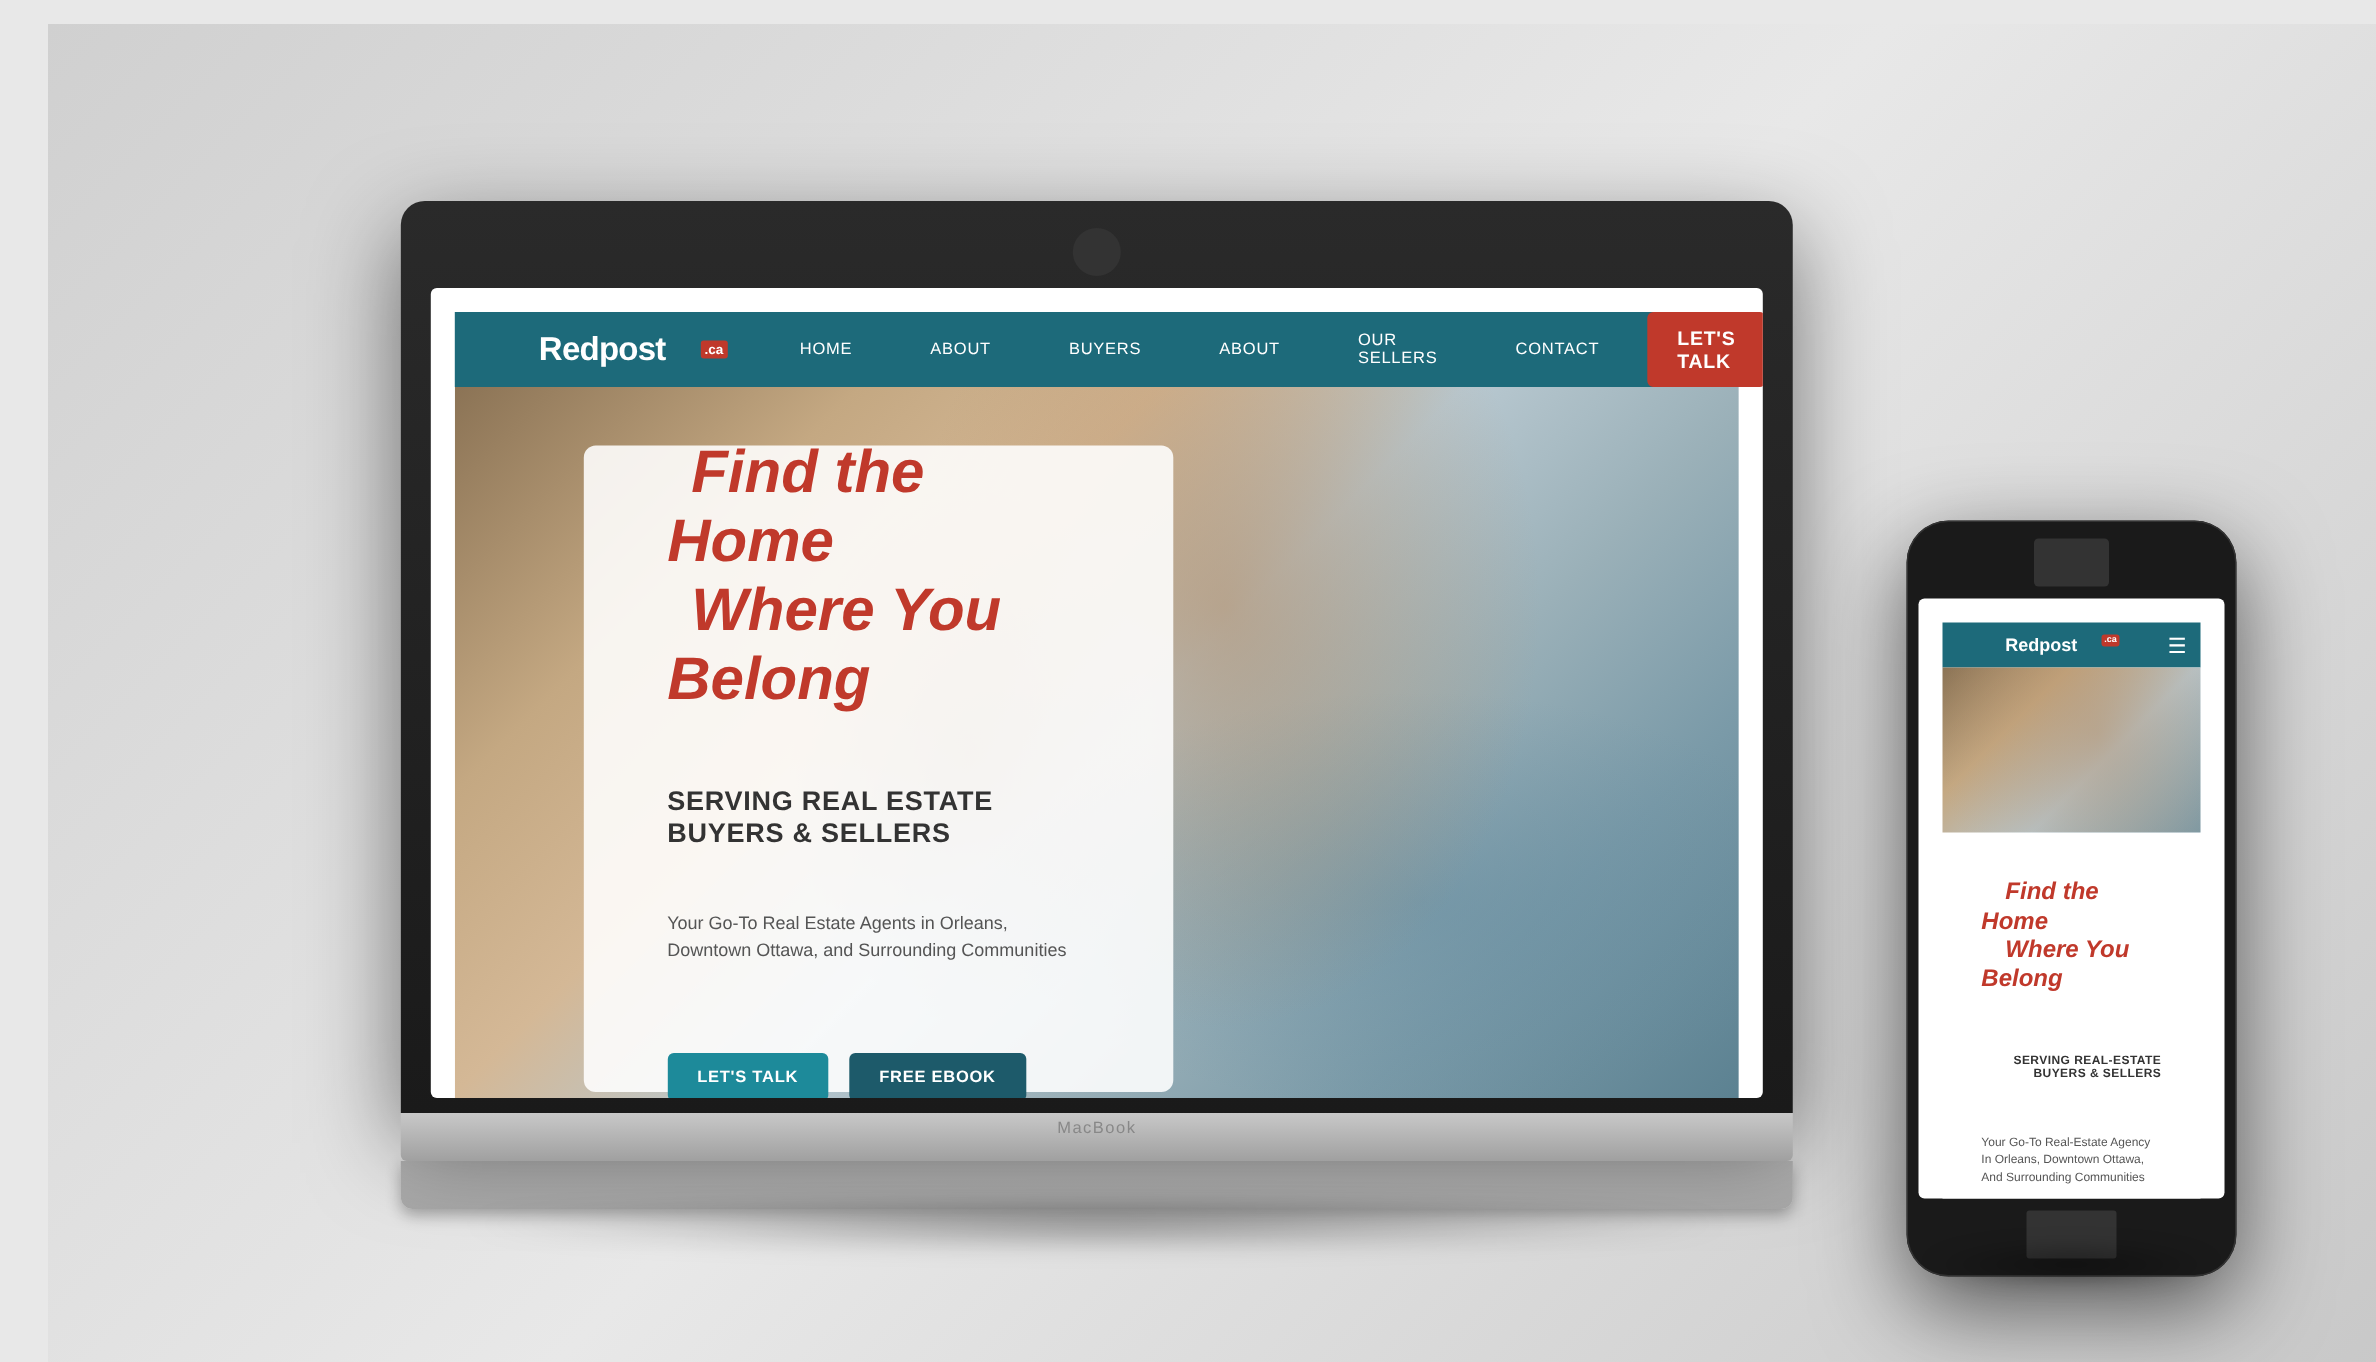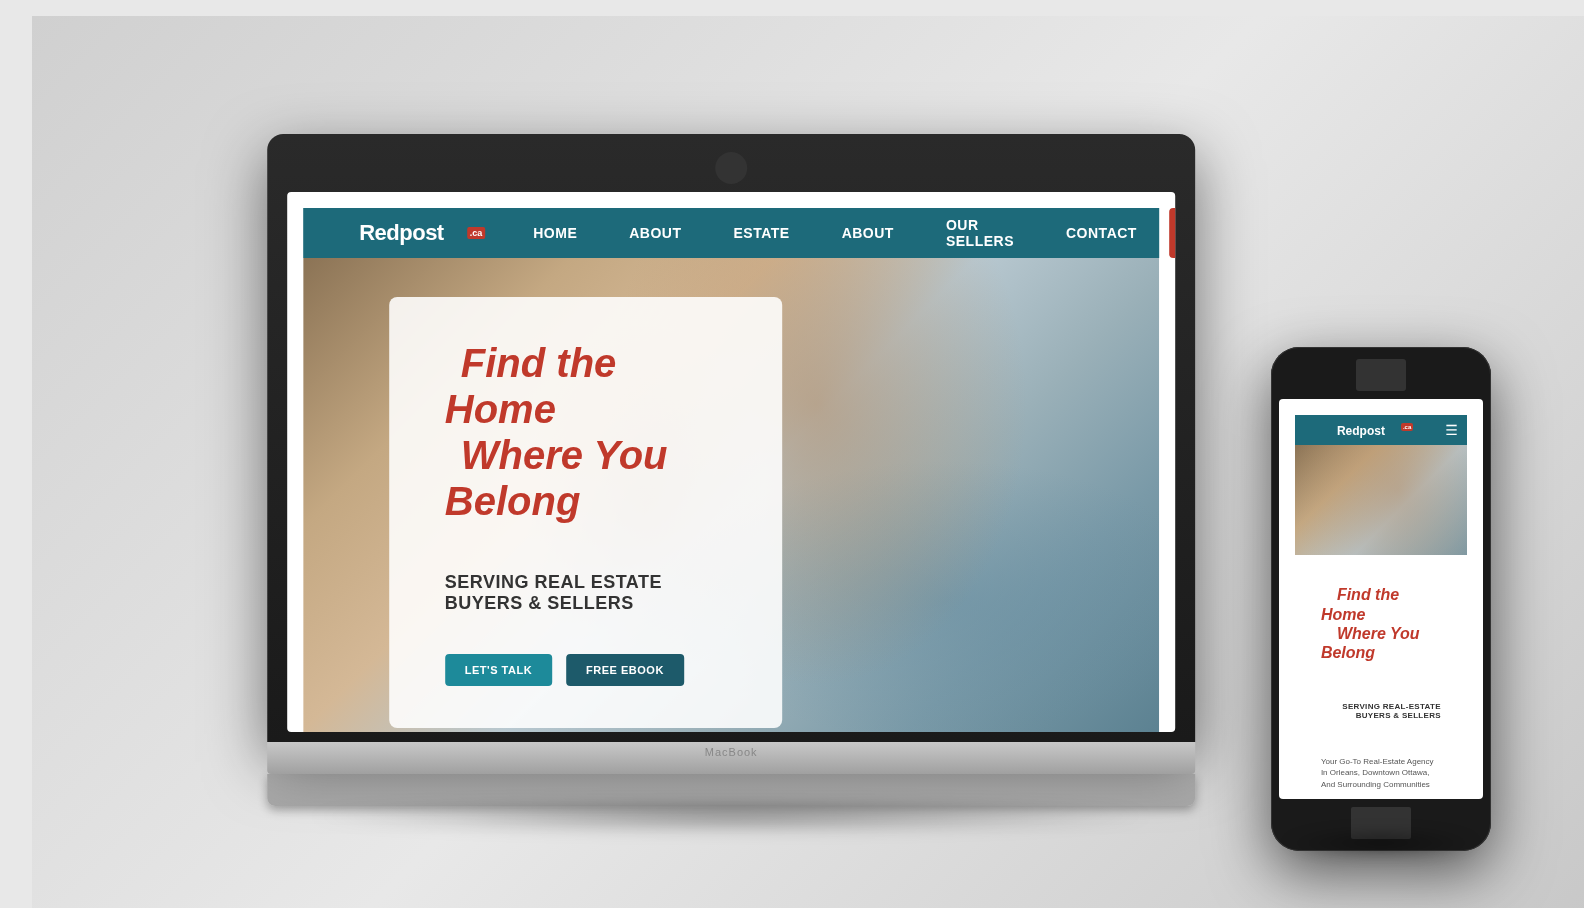--- a/index.html
+++ b/index.html
@@ -118,22 +118,22 @@
       margin-left: 1px;
     }
 
     .site-nav {
       display: flex;
       gap: 20px;
       align-items: center;
     }
 
     .site-nav span {
-      font-size: 14px;
-      font-weight: 700;
+      font-size: 11px;
+      font-weight: 400;
       color: #fff;
       letter-spacing: 0.5px;
       cursor: pointer;
     }
 
     .lets-talk-btn {
       background: #c0392b;
       color: #fff;
       font-size: 13px;
       font-weight: 800;
@@ -407,38 +407,39 @@
       <div class="laptop-screen">
 
         <div class="site-header">
           <div class="site-logo">
             <span class="logo-text">Redpost</span>
               <span class="logo-ca">.ca</span>
           </div>
           <div class="site-nav">
             <span>HOME</span>
             <span>ABOUT</span>
-            <span>ESTATE</span>
+            <span>BUYERS</span>
             <span>ABOUT</span>
             <span>OUR SELLERS</span>
             <span>CONTACT</span>
           </div>
           <div class="lets-talk-btn">LET'S TALK</div>
         </div>
 
         <div class="site-hero">
           <div class="hero-bg">
             <div class="hero-people"></div>
           </div>
           <div class="hero-overlay">
             <div class="hero-title">
               <span>Find the Home</span><br>
               <span>Where You Belong</span>
             </div>
             <div class="hero-subtitle">SERVING REAL ESTATE BUYERS &amp; SELLERS</div>
+            <div class="hero-desc">Your Go-To Real Estate Agents in Orleans, Downtown Ottawa, and Surrounding Communities</div>
             <div class="hero-buttons">
               <button class="btn-talk">LET'S TALK</button>
               <button class="btn-ebook">FREE EBOOK</button>
             </div>
           </div>
         </div>
 
       </div>
     </div>
     <div class="laptop-base"></div>

